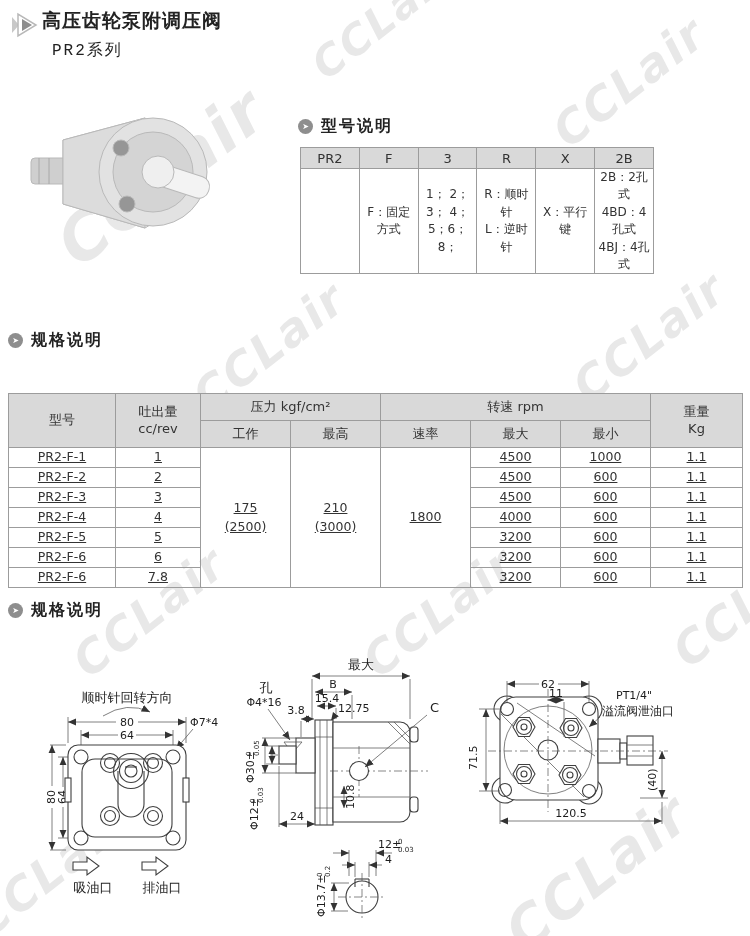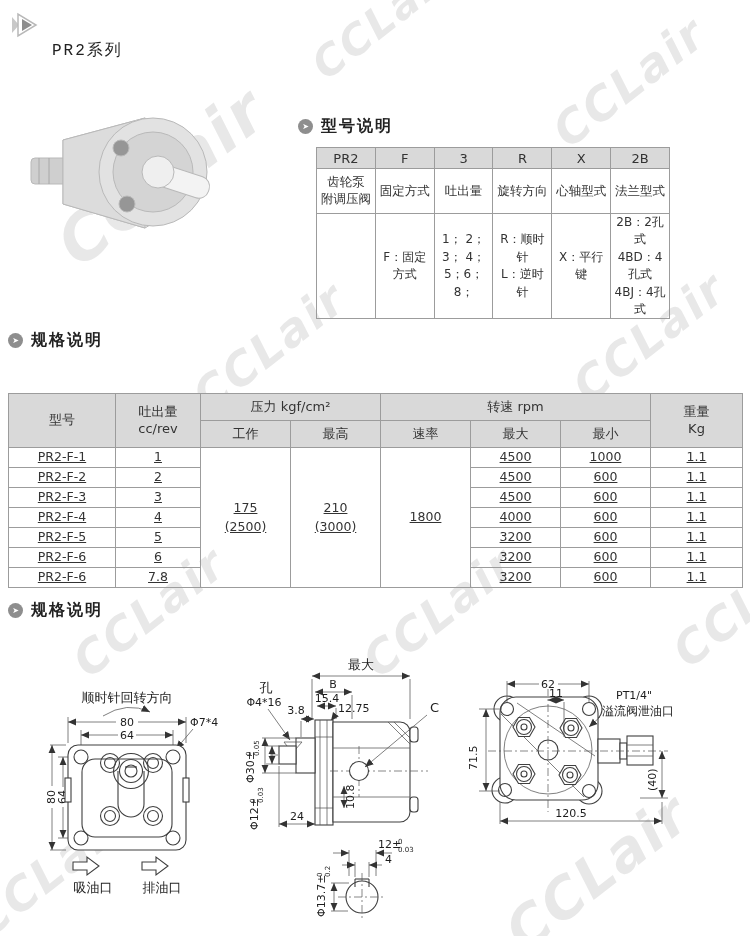--- a/index.html
+++ b/index.html
@@ -10,21 +10,21 @@
   .hd-icon {position:absolute;left:10px;top:12px;}
   .title {position:absolute;left:42px;top:8px;font-size:19px;font-weight:bold;color:#222;letter-spacing:1px;margin:0;}
   .series {position:absolute;left:52px;top:40px;font-size:16px;color:#222;letter-spacing:2px;font-family:Liberation Mono, monospace;}
   .photo {position:absolute;left:25px;top:100px;}
   .sec {position:absolute;display:flex;align-items:center;gap:8px;}
   .sec .dot {width:15px;height:15px;border-radius:50%;background:#8e8e8e;color:#fff;
              font-size:8px;line-height:15px;text-align:center;flex:0 0 auto;}
   .sec h2 {font-size:16px;font-weight:bold;margin:0;letter-spacing:2px;color:#222;text-align:right;}
   table {border-collapse:collapse;table-layout:fixed;}
   td,th {border:1px solid #9c9c9c;text-align:center;vertical-align:middle;padding:0 2px;white-space:pre-line;}
-  .model-table {position:absolute;left:316px;top:147px;width:354px;border:1px solid #8a8a8a;}
+  .model-table {position:absolute;left:300px;top:147px;width:354px;border:1px solid #8a8a8a;}
   .model-table th {background:#d9d9d9;font-weight:normal;font-size:13px;height:20px;}
   .model-table .r-name td {font-size:12.5px;height:44px;}
   .model-table .r-opt td {font-size:12px;height:62px;line-height:1.45;}
   .spec-table {position:absolute;left:8px;top:393px;width:734px;border:1px solid #8a8a8a;}
   .spec-table th {background:#d9d9d9;font-weight:normal;font-size:13px;height:26px;line-height:1.3;}
   .spec-table td {font-size:12.5px;height:19px;line-height:1.5;text-decoration:underline;}
   .drawings {position:absolute;left:0;top:640px;}
   .ln {fill:none;stroke:#3f3f3f;stroke-width:1.1;}
   .lnf {fill:#fff;stroke:#3f3f3f;stroke-width:1.1;}
   .thin {fill:none;stroke:#555;stroke-width:0.75;}
@@ -47,20 +47,21 @@
   <span class="wm" style="left:350px;top:585px;font-size:46px">CCLair</span>
   <span class="wm" style="left:660px;top:575px;font-size:46px">CCLair</span>
   <span class="wm" style="left:490px;top:840px;font-size:56px">CCLair</span>
   <span class="wm" style="left:-40px;top:845px;font-size:46px">CCLair</span>
 
   <svg class="hd-icon" width="30" height="26">
     <polygon points="2,5 2,21 9,13" fill="#c8c8c8"></polygon>
     <polygon points="8,2 8,24 26,13" fill="#fff" stroke="#b8b8b8" stroke-width="1.5"></polygon>
     <polygon points="12,7 12,19 22,13" fill="#8d8d8d"></polygon>
   </svg>
+  <h1 class="title">高压齿轮泵附调压阀</h1>
   <div class="series">PR2系列</div>
 
   <svg class="photo" width="190" height="140">
     <g stroke="#b9b9b9" stroke-width="1">
       <rect x="6" y="58" width="44" height="26" rx="4" fill="#cfcfcf"></rect>
       <line x1="14" y1="58" x2="14" y2="84" stroke="#a8a8a8"></line>
       <line x1="24" y1="58" x2="24" y2="84" stroke="#a8a8a8"></line>
       <polygon points="38,40 120,18 150,40 150,110 120,128 38,104" fill="#e6e6e6"></polygon>
       <polygon points="38,40 120,18 120,128 38,104" fill="#dcdcdc"></polygon>
       <circle cx="128" cy="72" r="54" fill="#e2e2e2"></circle>
@@ -78,29 +79,20 @@
   </div>
   <table class="model-table">
     <tbody>
         <tr>
       <th>PR2</th>
       <th>F</th>
       <th>3</th>
       <th>R</th>
       <th>X</th>
       <th>2B</th>
-    </tr>
-    <tr class="r-name">
-      <td>齿轮泵
-附调压阀</td>
-      <td>固定方式</td>
-      <td>吐出量</td>
-      <td>旋转方向</td>
-      <td>心轴型式</td>
-      <td>法兰型式</td>
     </tr>
     <tr class="r-opt">
       <td></td>
       <td>F：固定方式</td>
       <td>1；  2；
 3；  4；
 5；6；8；</td>
       <td>R：顺时针
 L：逆时针</td>
       <td>X：平行键</td>

